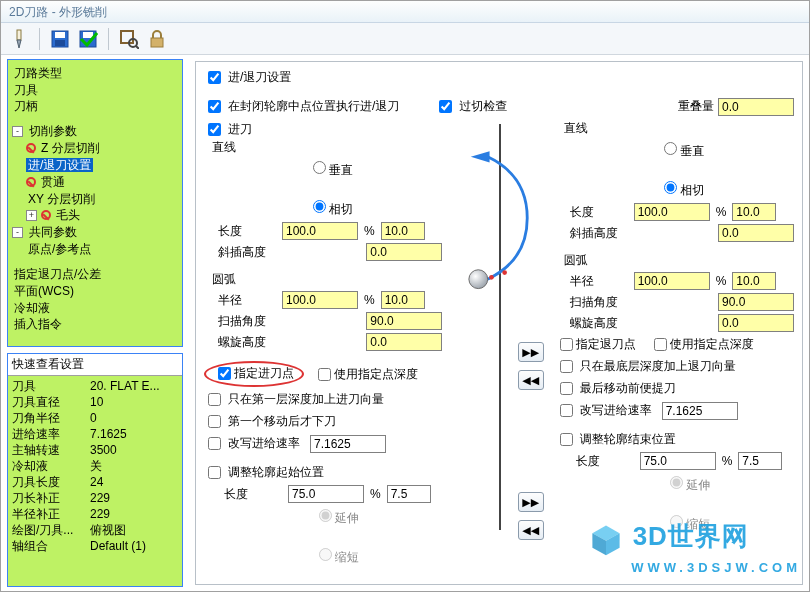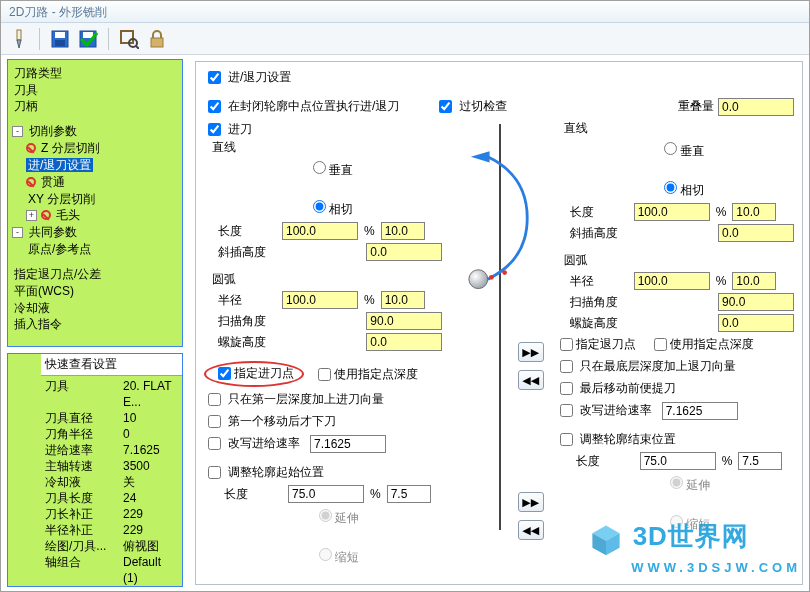--- a/index.html
+++ b/index.html
@@ -248,21 +248,21 @@
           </ul>
         </li>
         <li style="height:8px"></li>
         <li><span class="node-label">指定退刀点/公差</span></li>
         <li><span class="node-label">平面(WCS)</span></li>
         <li><span class="node-label">冷却液</span></li>
         <li><span class="node-label">插入指令</span></li>
       </ul>
     </div>
 
-    <div class="panel quickview" style="flex:1;overflow:hidden;padding-left:33px;">
+    <div class="panel quickview" style="flex:1;overflow:hidden;">
       <div class="hdr">快速查看设置</div>
       <div class="rows">
         <div class="qrow">
             <span class="k">刀具</span>
             <span class="v">20. FLAT E...</span>
           </div>
         <div class="qrow">
             <span class="k">刀具直径</span>
             <span class="v">10</span>
           </div>

